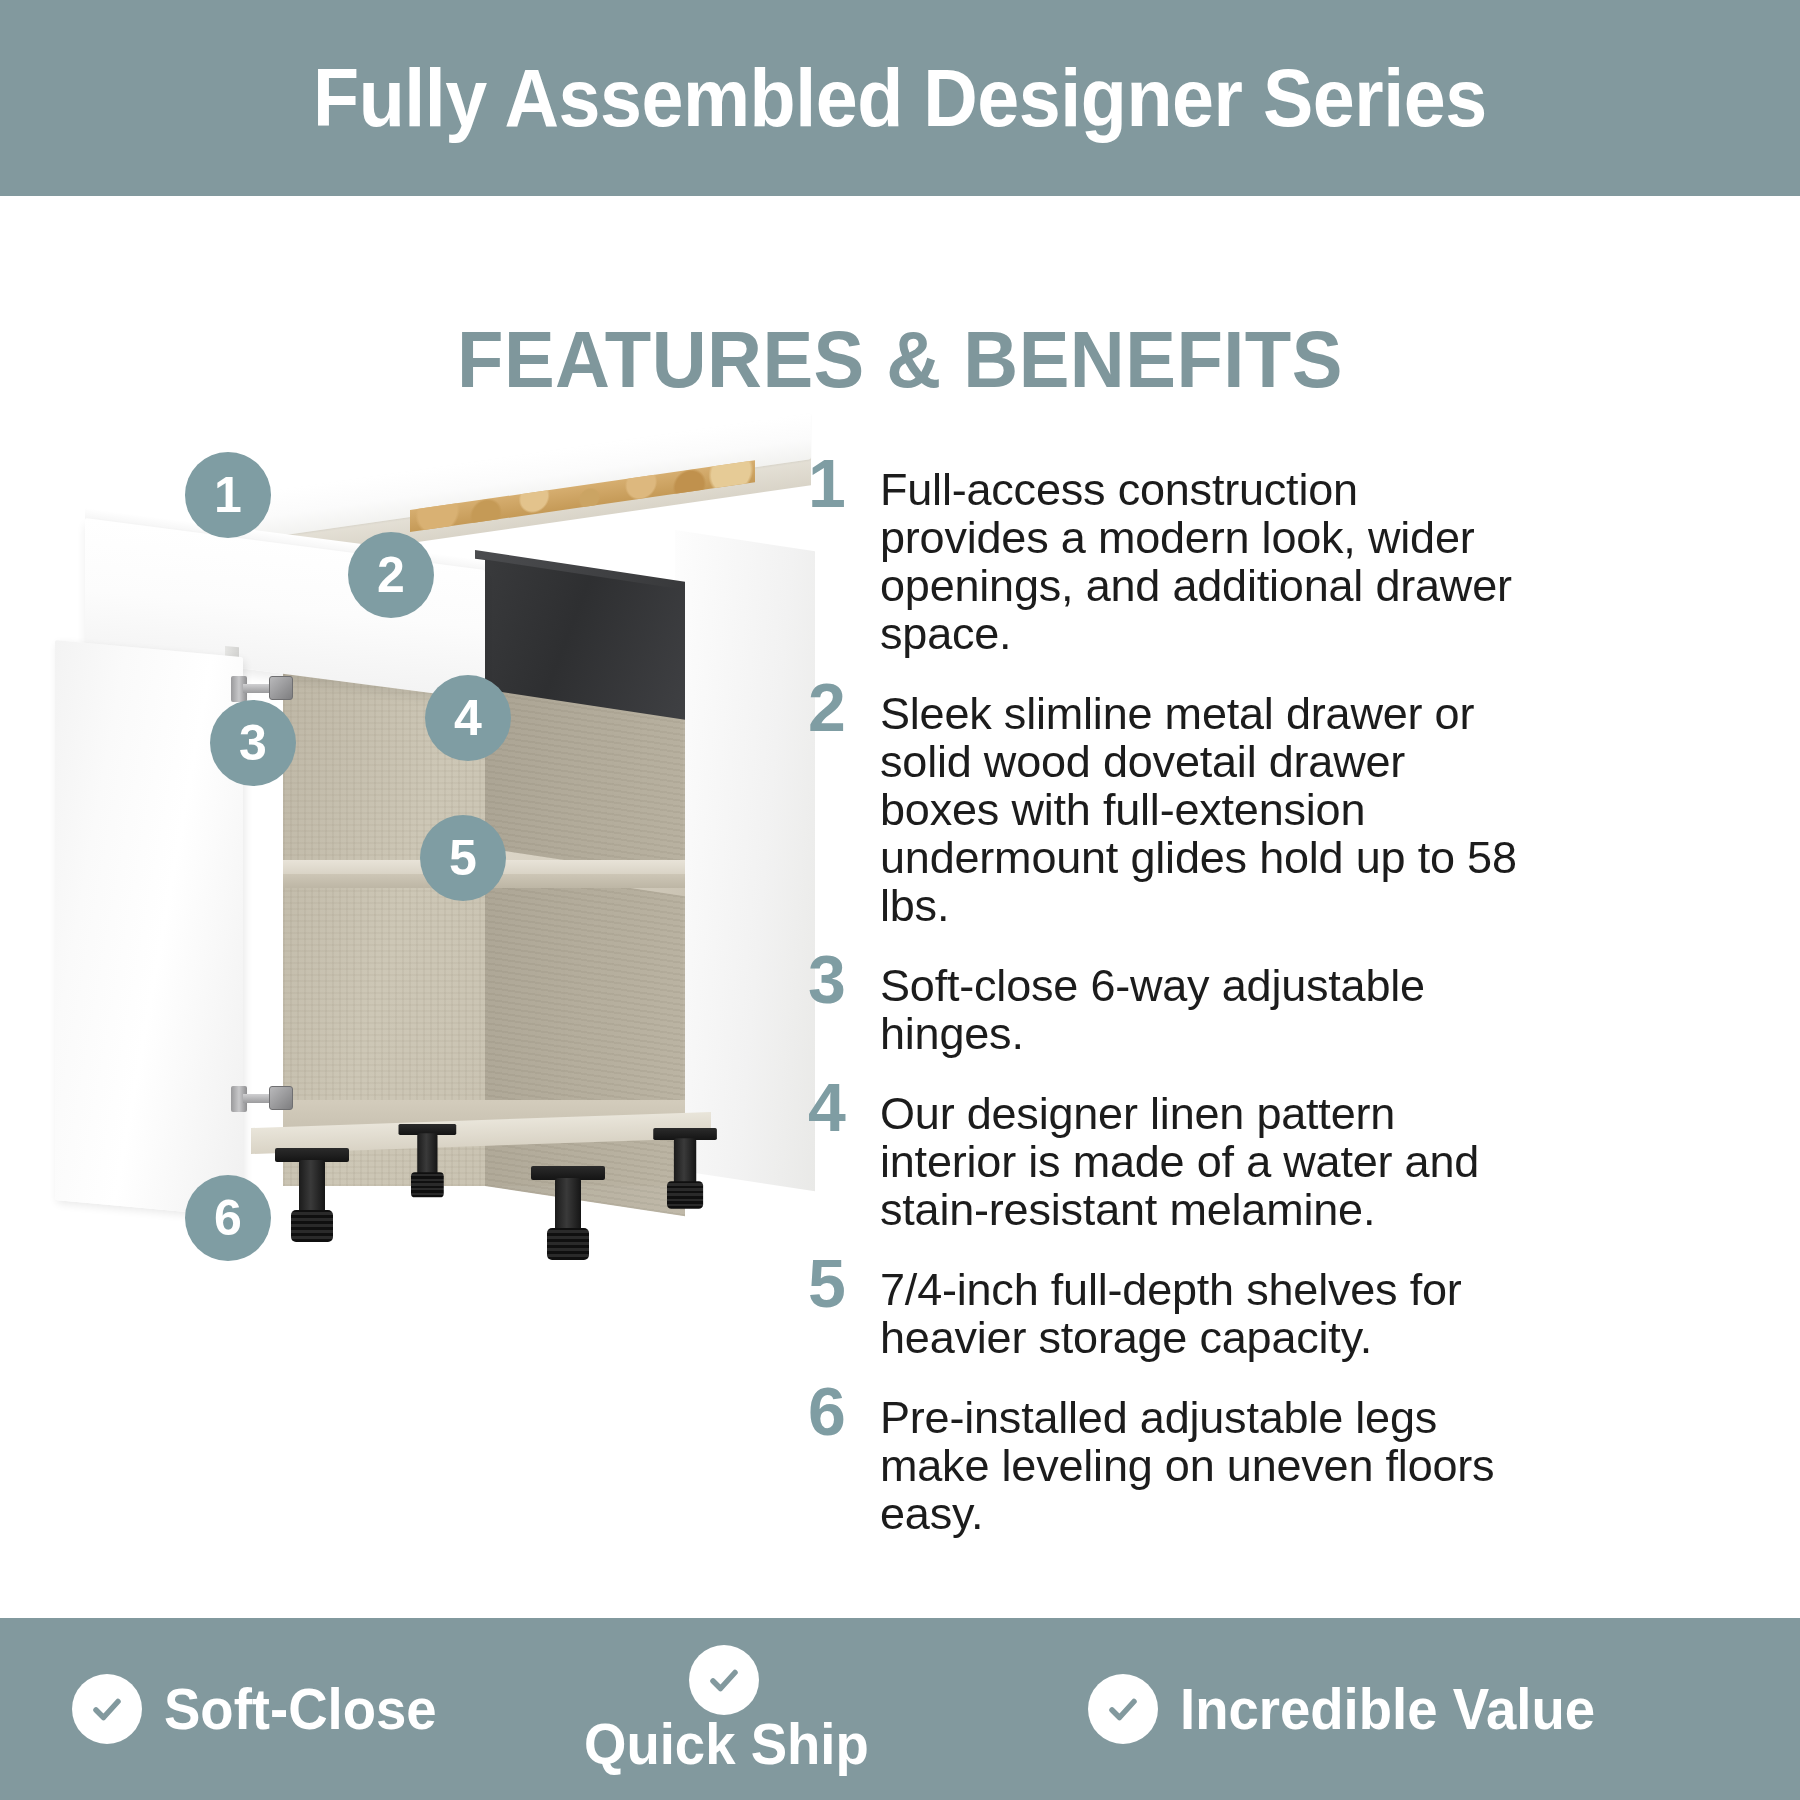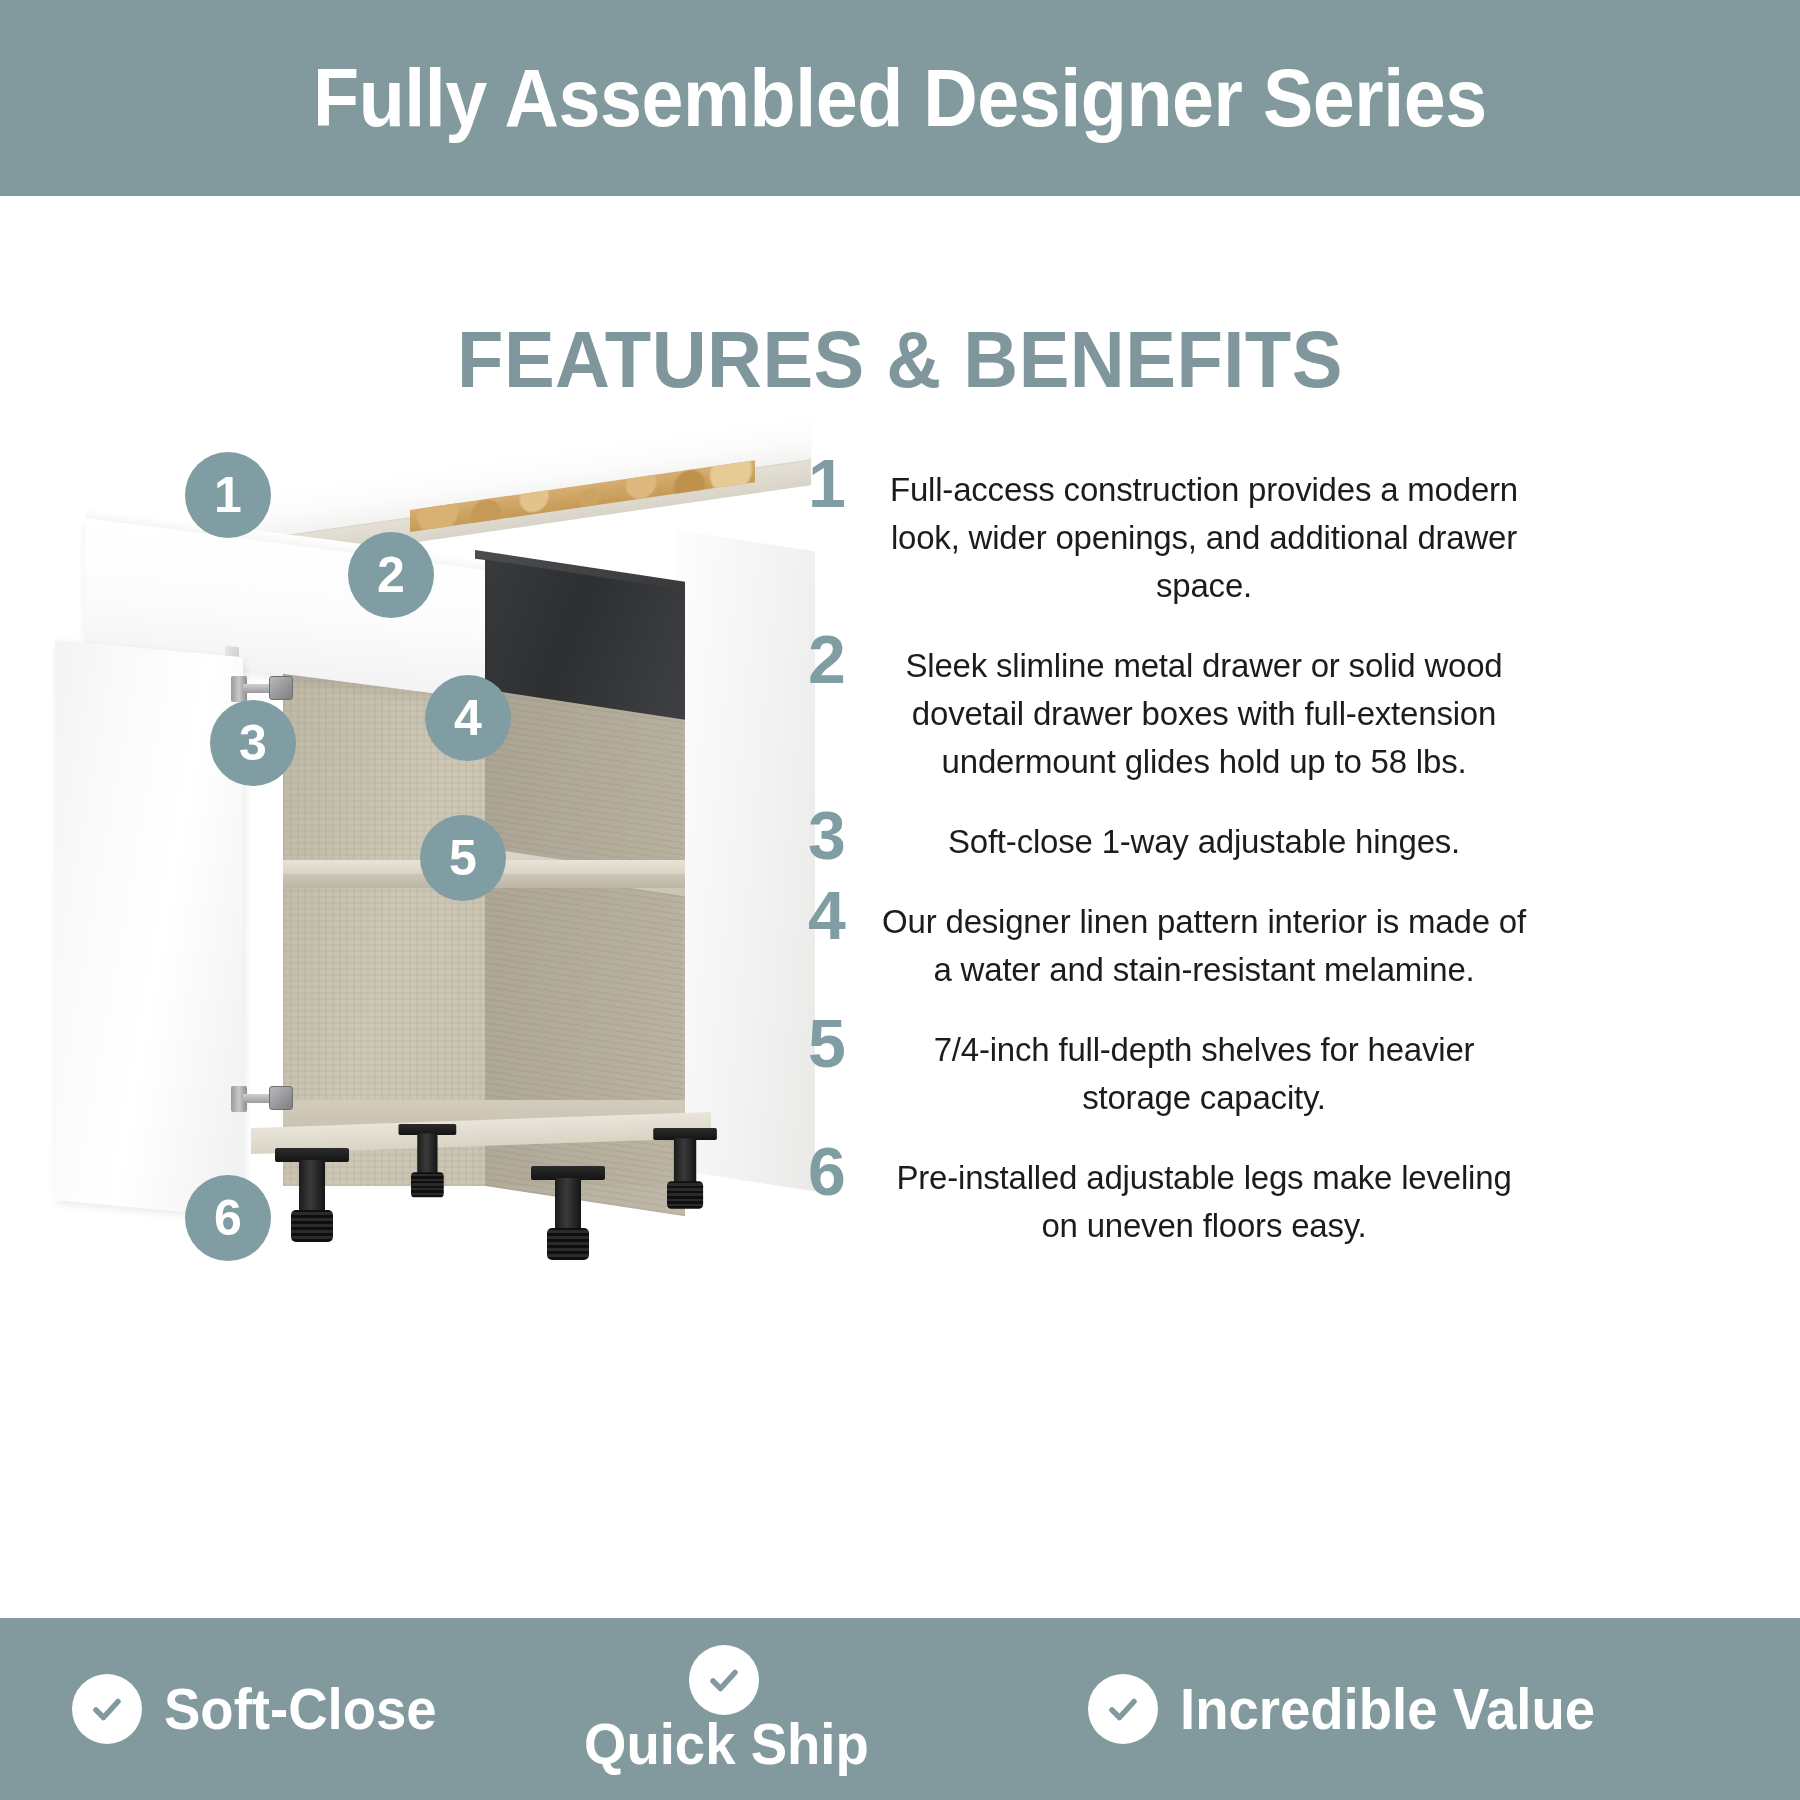--- a/index.html
+++ b/index.html
@@ -248,25 +248,24 @@
     font-weight:bold;
     font-size:68px;
     line-height:62px;
     text-align:left;
   }
   .feature-text{
     flex:1;
     color:#1c1c1c;
     font-family:"Liberation Sans", sans-serif;
     font-weight:normal;
-    font-size:33px;
+    font-size:45px;
     line-height:48px;
     letter-spacing:-0.2px;
     padding-top:14px;
-    text-align:center;
   }
 
   
   .footer-bar{
     position:absolute; left:0; bottom:0; width:1800px; height:182px;
     background:#82999E;
     display:flex; align-items:center;padding-left:16px;
   }
   .footer-item{
     display:flex; align-items:center;
@@ -376,21 +375,21 @@
     <div class="feature-text">Full-access construction provides a modern look, wider openings, and additional drawer space.</div>
   </div>
 
   <div class="feature">
     <div class="feature-num">2</div>
     <div class="feature-text">Sleek slimline metal drawer or solid wood dovetail drawer boxes with full-extension undermount glides hold up to 58 lbs.</div>
   </div>
 
   <div class="feature">
     <div class="feature-num">3</div>
-    <div class="feature-text">Soft-close 1-way adjustable hinges.</div>
+    <div class="feature-text">Soft-close 6-way adjustable hinges.</div>
   </div>
 
   <div class="feature">
     <div class="feature-num">4</div>
     <div class="feature-text">Our designer linen pattern interior is made of a water and stain-resistant melamine.</div>
   </div>
 
   <div class="feature">
     <div class="feature-num">5</div>
     <div class="feature-text">7/4-inch full-depth shelves for heavier storage capacity.</div>

